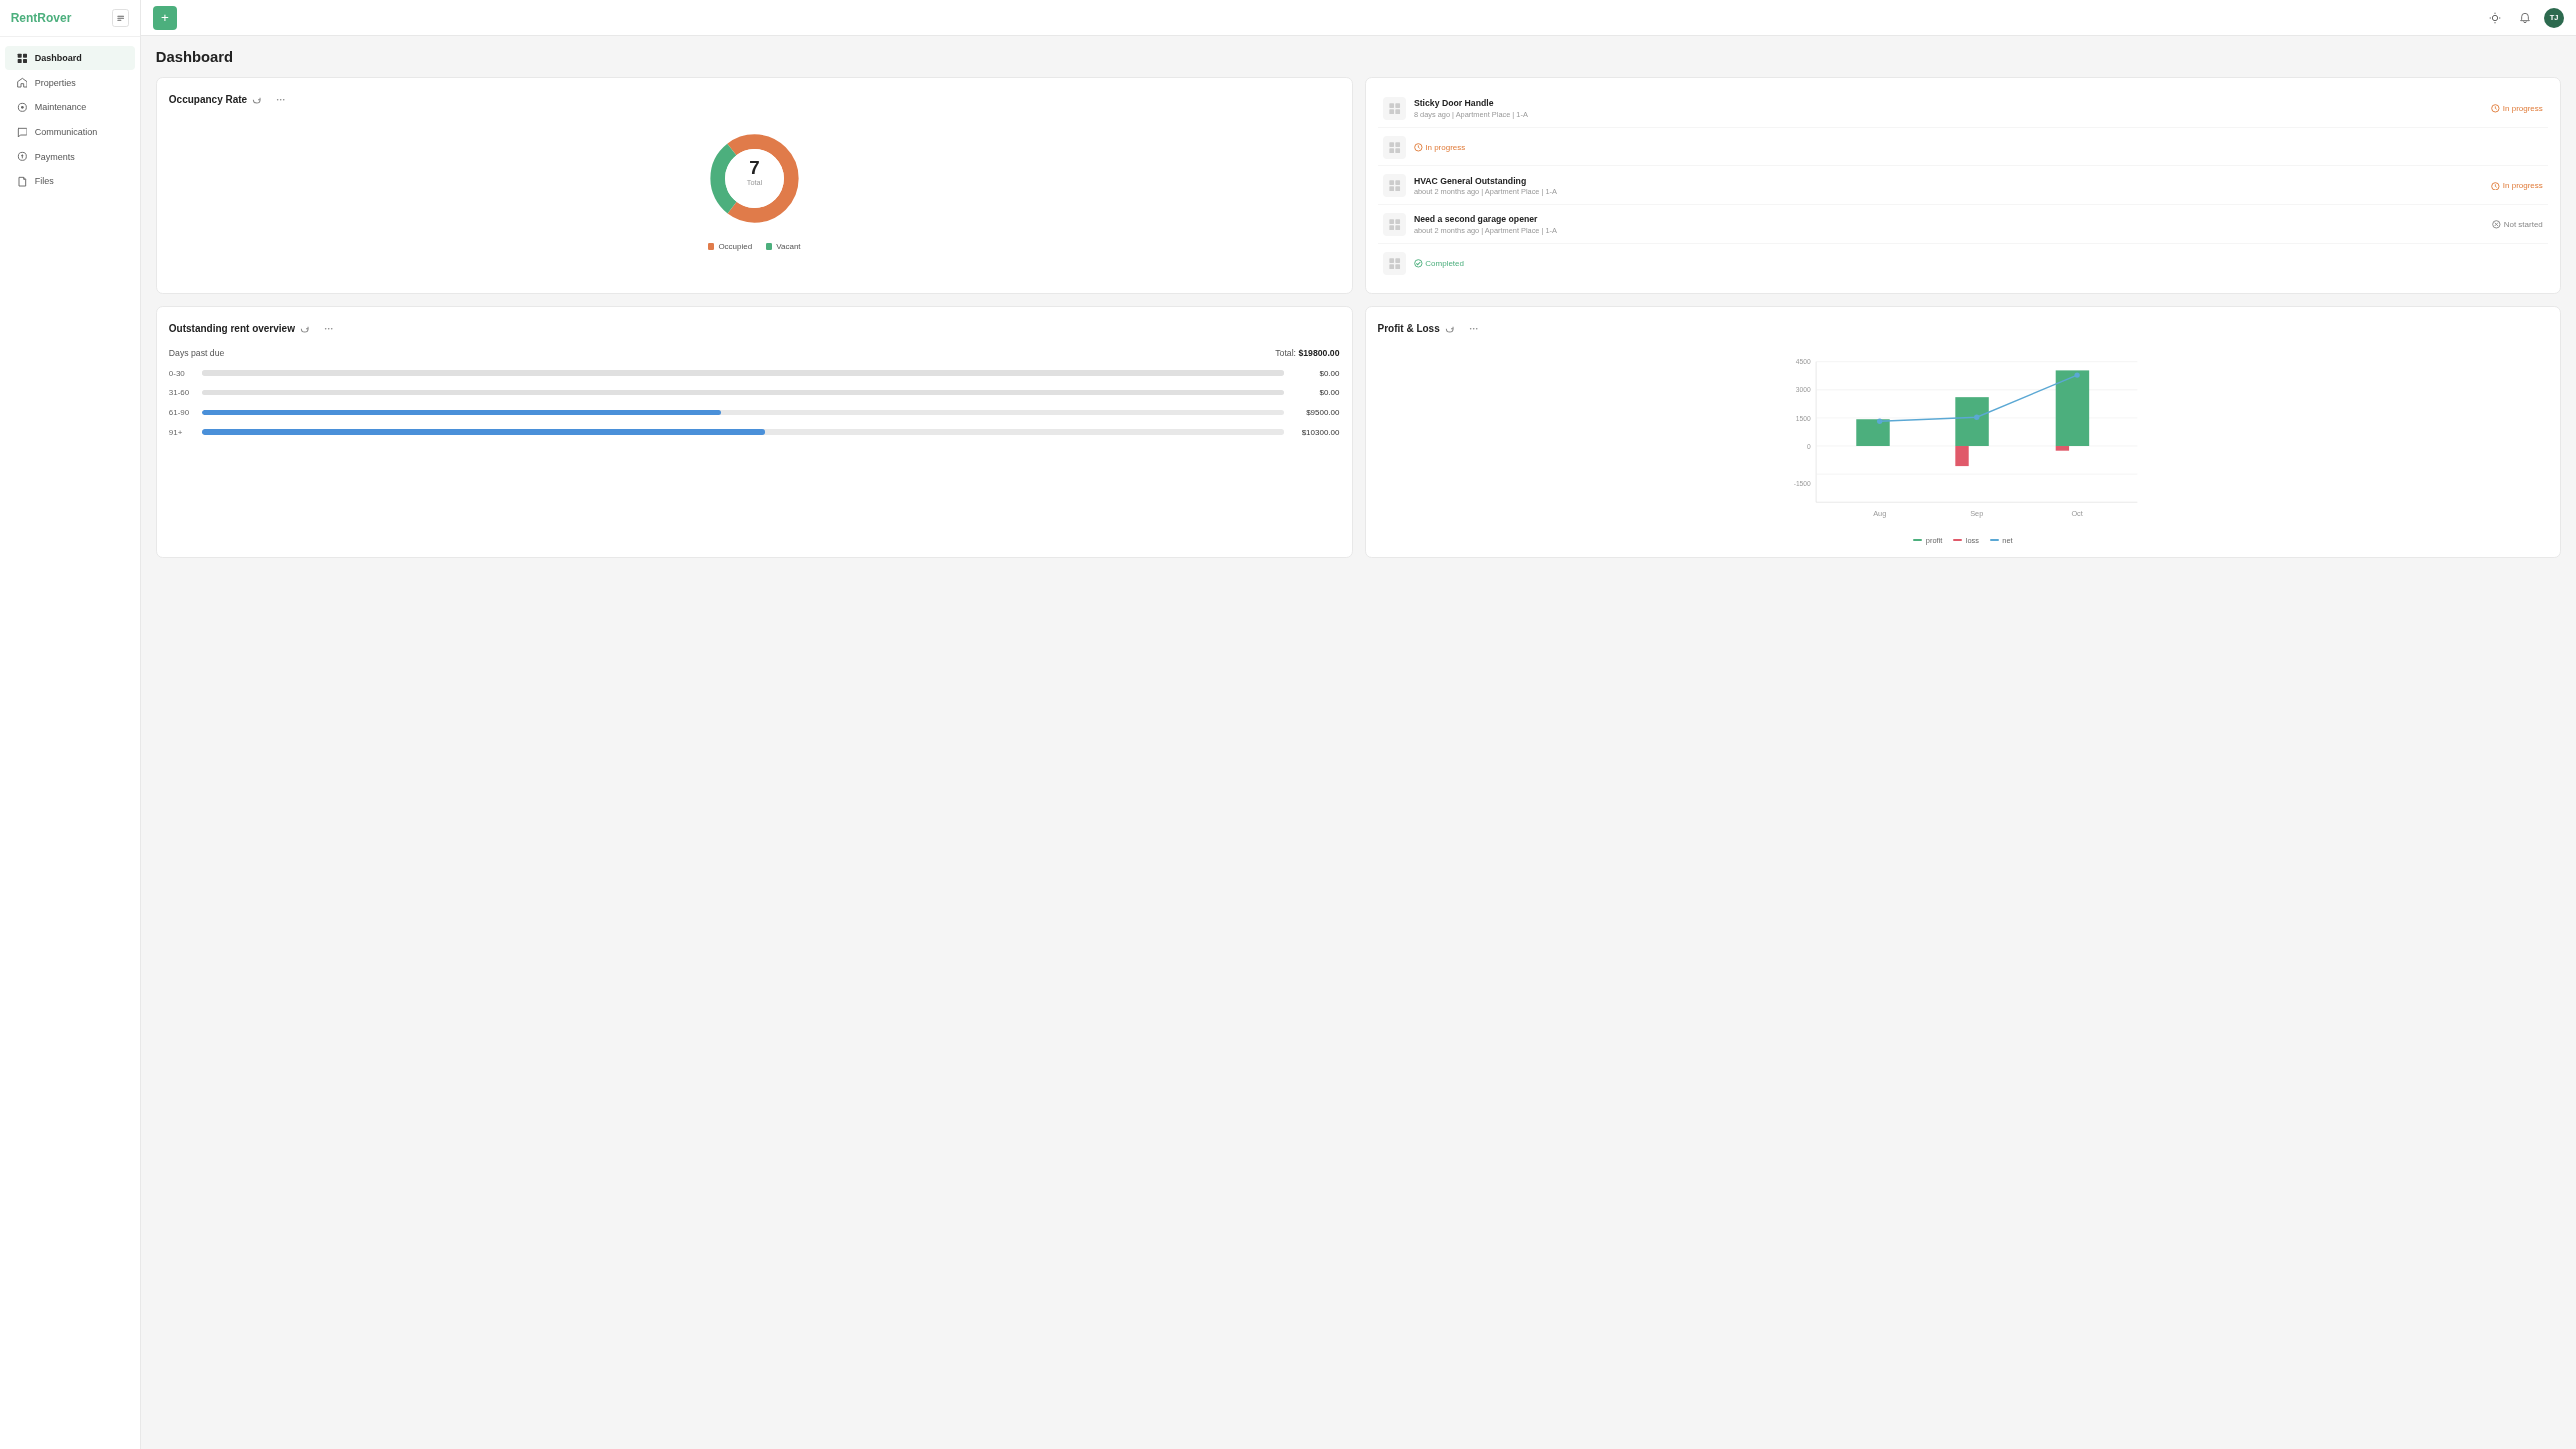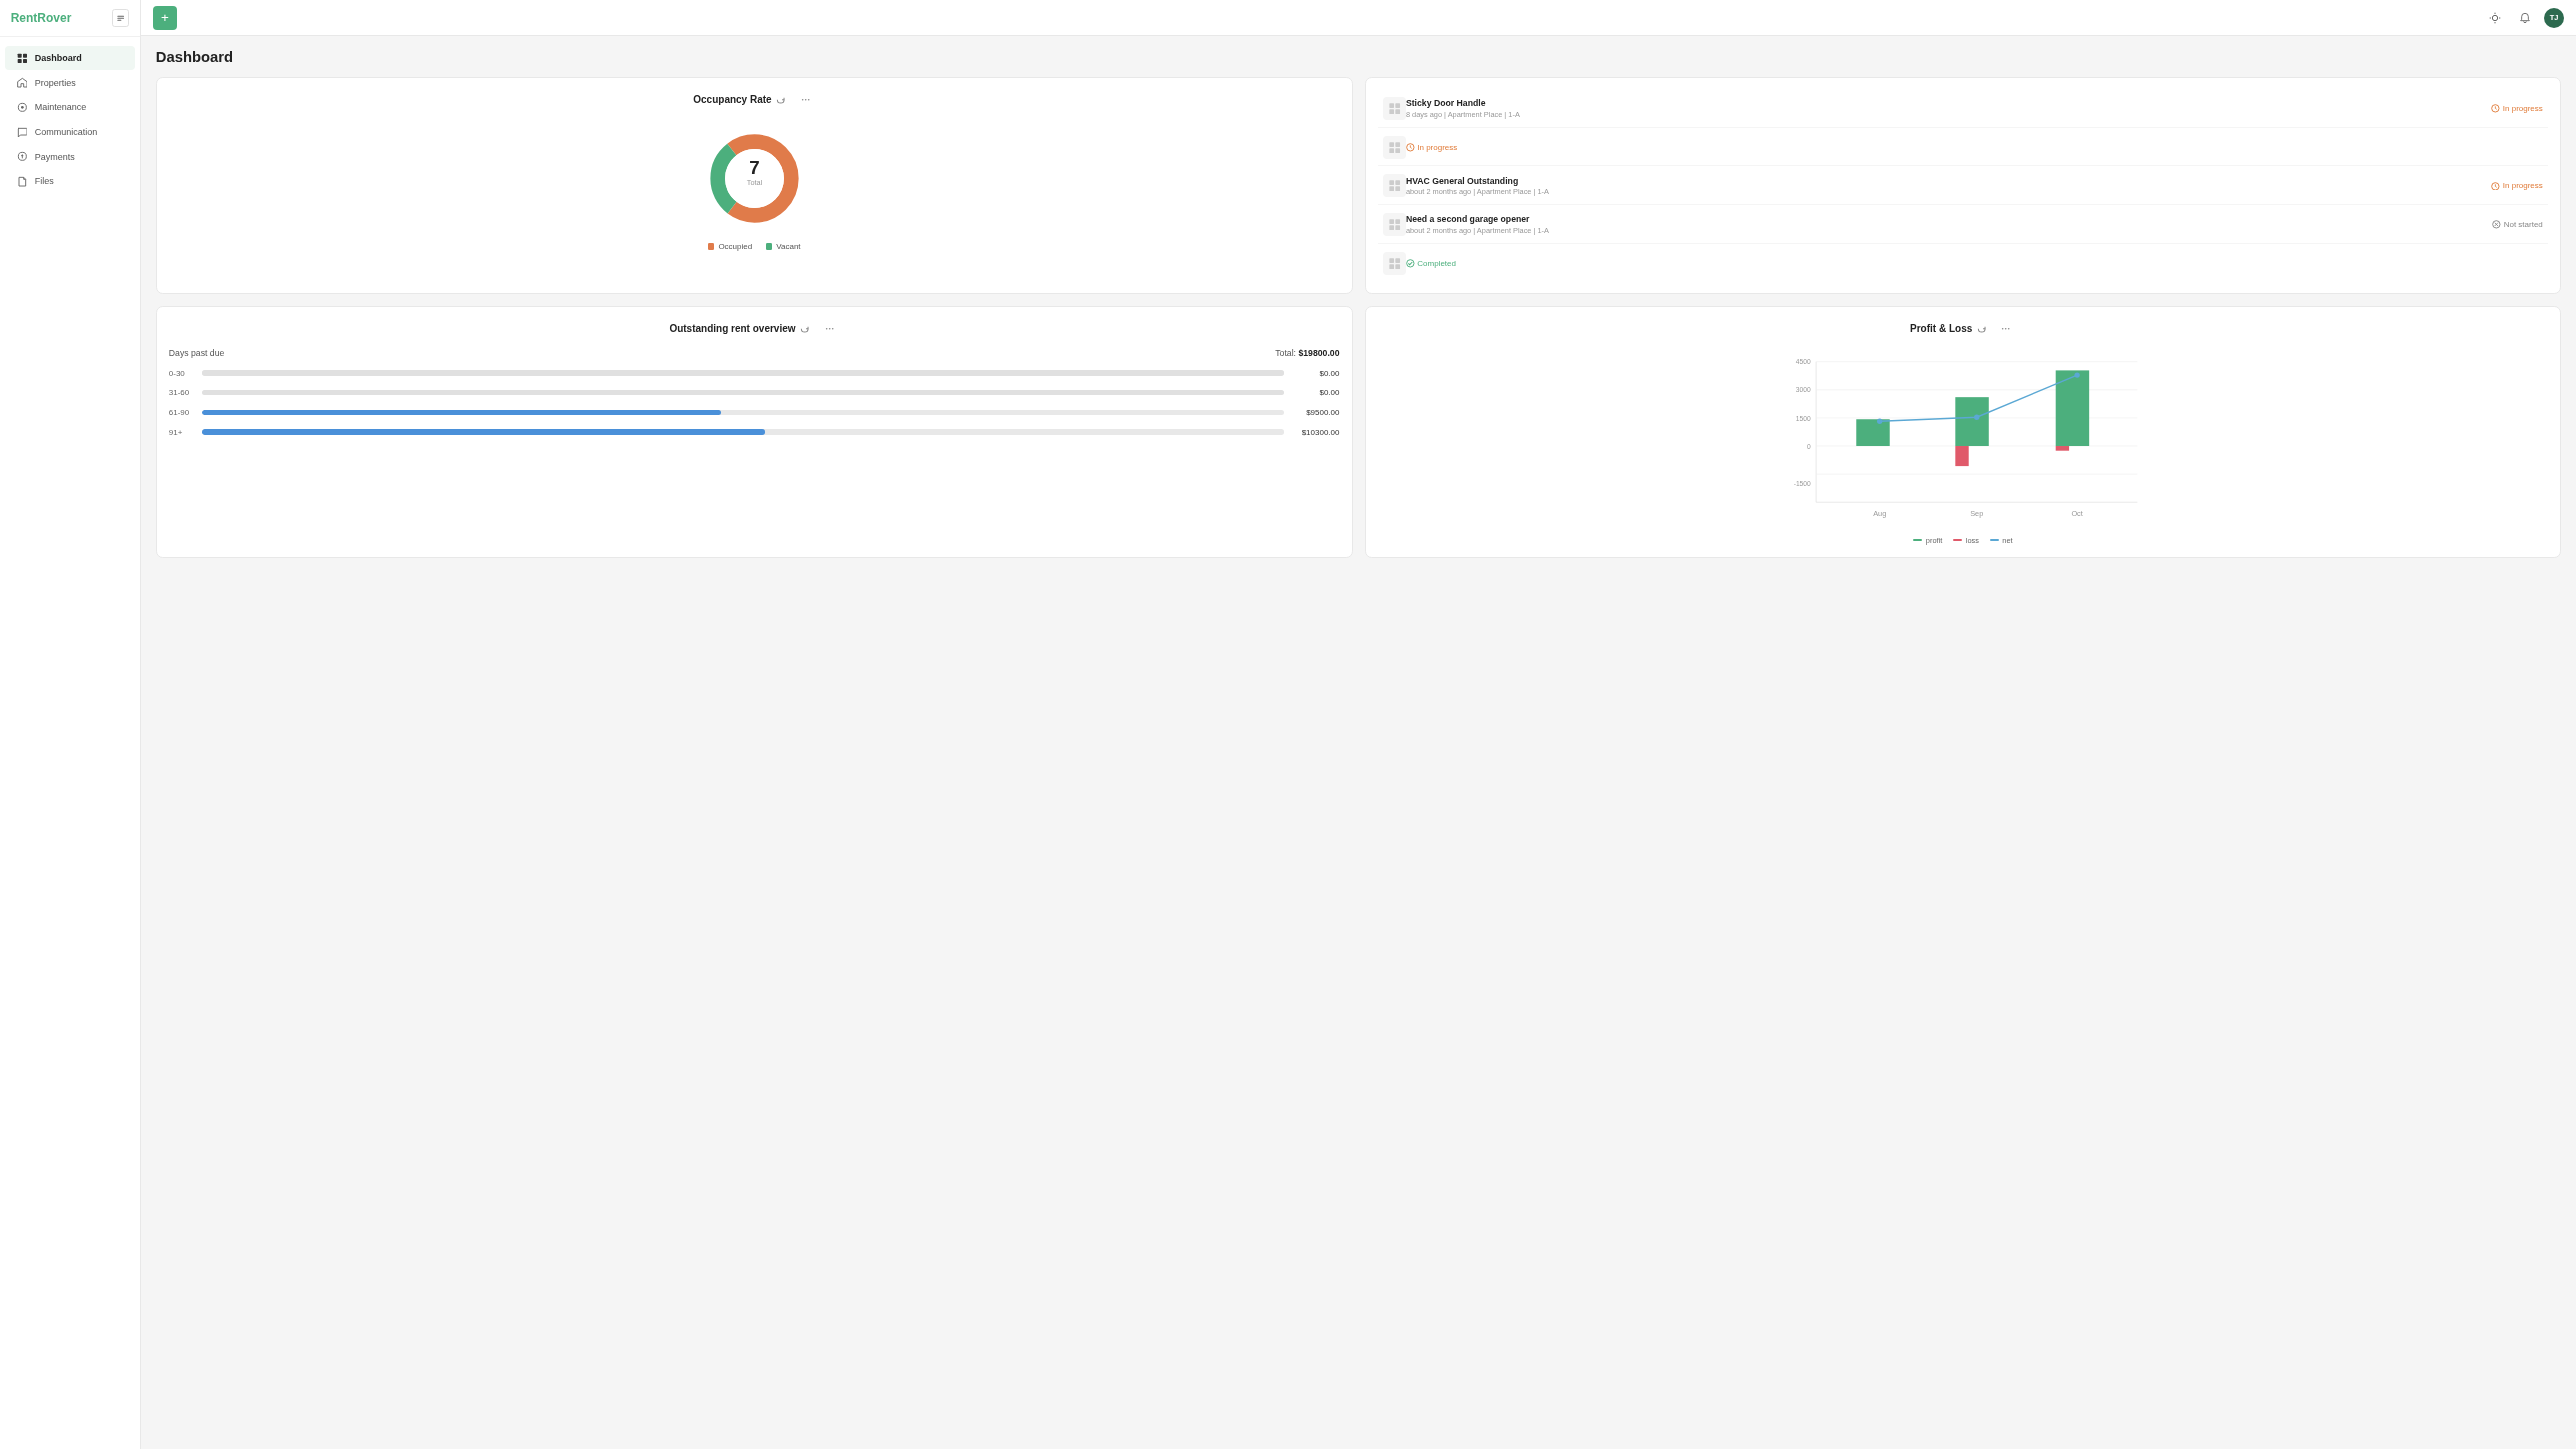--- a/index.html
+++ b/index.html
@@ -27,35 +27,35 @@
 
     
     .content { flex: 1; overflow-y: auto; padding: 13.4px 14.8px; }
     .page-title { font-size: 14.8px; font-weight: 700; color: #222; margin-bottom: 12px; }
 
     
     .dashboard-grid { display: grid; grid-template-columns: 1fr 1fr; gap: 12px; }
 
     
     .card { background: #fff; border-radius: 6.7px; border: 0.7px solid #e8e8e8; padding: 12px; }
-    .card-header { display: flex; align-items: center; justify-content: center; margin-bottom: 9.4px; }
+    .card-header { display: flex; align-items: center; justify-content: flex-start; margin-bottom: 9.4px; }
     .card-title { font-size: 10px; font-weight: 600; color: #222; }
     .card-actions { display: flex; gap: 5.4px; }
     .card-action-btn { width: 19px; height: 19px; display: flex; align-items: center; justify-content: center; cursor: pointer; color: #888; border-radius: 2.7px; }
 
     
     .donut-container { display: flex; flex-direction: column; align-items: center; padding: 6.7px 0 4px; }
     .donut-svg { width: 107px; height: 107px; }
     .donut-legend { display: flex; gap: 13.4px; margin-top: 9.4px; }
     .legend-item { display: flex; align-items: center; gap: 4px; font-size: 8px; color: #555; }
     .legend-dot { width: 6.7px; height: 6.7px; border-radius: 1.3px; }
 
     
     .request-list { display: flex; flex-direction: column; gap: 1.3px; }
-    .request-item { display: flex; align-items: center; padding: 6.7px 5.4px; border-bottom: 0.7px solid #f5f5f5; }
+    .request-item { display: flex; align-items: center; gap: 8px; padding: 6.7px 5.4px; border-bottom: 0.7px solid #f5f5f5; }
     .request-item:last-child { border-bottom: none; }
     .request-icon { width: 23px; height: 23px; background: #f5f5f5; border-radius: 4px; display: flex; align-items: center; justify-content: center; flex-shrink: 0; }
     .request-info { flex: 1; }
     .request-name { font-size: 8.7px; font-weight: 600; color: #222; }
     .request-meta { font-size: 7.4px; color: #999; margin-top: 1.3px; }
     .status-badge { font-size: 8px; font-weight: 500; display: flex; align-items: center; gap: 2.7px; white-space: nowrap; }
     .status-inprogress { color: #e07b39; text-align: center; }
     .status-notstarted { color: #888; }
     .status-completed { color: #4caf7d; }
 

